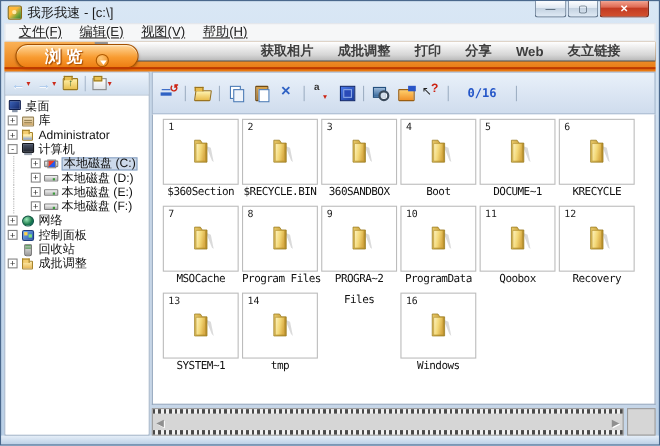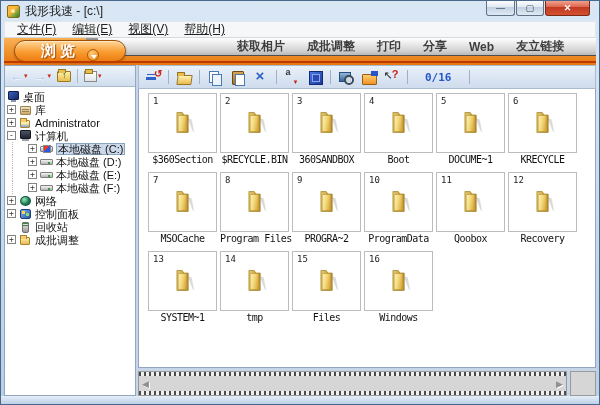--- a/index.html
+++ b/index.html
@@ -92,21 +92,21 @@
         background:radial-gradient(circle at 35% 30%,#9ae8b8,#1a7a4a 60%,#0a5a8a); border:1px solid #155a46; }
   .ti-control-panel::before { content:""; position:absolute; inset:1px; border-radius:2px;
         background:linear-gradient(135deg,#7ab0f0,#2a55aa); border:1px solid #1f3e7e; }
   .ti-control-panel::after { content:""; position:absolute; left:3px; top:3px; width:3px; height:3px; background:#ffd24a; box-shadow:4px 2px 0 #7ae07a; }
   .ti-recycle-bin::before { content:""; position:absolute; top:1px; left:3px; right:3px; bottom:0;
         background:linear-gradient(#ececec,#9a9a9a); border:1px solid #6e6e6e; border-radius:1px 1px 2px 2px; }
   .ti-recycle-bin::after { content:""; position:absolute; top:2px; left:4px; right:4px; height:1px; background:#3a8a3a; box-shadow:0 2px 0 #3a8a3a; }
 
   
   .main { flex:1; display:flex; flex-direction:column; margin-left:2px; min-width:0; }
-  .maintb { height:24px; flex:none; background:linear-gradient(180deg,#e9f1fa,#cfdced); border:1px solid #aabbcf;
+  .maintb { height:39px; flex:none; background:linear-gradient(180deg,#e9f1fa,#cfdced); border:1px solid #aabbcf;
             display:flex; align-items:center; padding:0 4px; gap:3px; }
   .tbtn { height:17px; min-width:20px; display:flex; align-items:center; justify-content:center; }
   .tb-sep { width:1px; height:14px; background:#9fb0c4; margin:0 2px; flex:none; }
   .counter { color:#2456c8; font-weight:bold; font-size:11px; padding:0 12px; font-family:"DejaVu Sans Mono",monospace; }
 
   .tbi { width:17px; height:15px; position:relative; display:inline-block; }
   .tbi-thumbnail-size::before { content:""; position:absolute; left:1px; top:7px; width:10px; height:3px; background:#2f62c4;
         box-shadow:0 -4px 0 -1px #2f62c4; }
   .tbi-thumbnail-size::after { content:"↺"; position:absolute; right:-1px; top:-2px; color:#cc2211; font-weight:bold; font-size:10px; }
   .tbi-open-folder::before { content:""; position:absolute; left:1px; top:5px; width:13px; height:8px;
@@ -455,26 +455,20 @@
             <div class="thumb">
               <div class="thumb-box">
                 <span class="thumb-num">14</span>
                 <svg class="cellfolder" viewBox="0 0 30 28">
                   <use href="#folder-glyph" xlink:href="#folder-glyph"></use>
                 </svg>
               </div>
               <div class="thumb-label">tmp</div>
             </div>
             <div class="thumb">
-              <div class="thumb-box">
-                <span class="thumb-num">15</span>
-                <svg class="cellfolder" viewBox="0 0 30 28">
-                  <use href="#folder-glyph" xlink:href="#folder-glyph"></use>
-                </svg>
-              </div>
               <div class="thumb-label">Files</div>
             </div>
             <div class="thumb">
               <div class="thumb-box">
                 <span class="thumb-num">16</span>
                 <svg class="cellfolder" viewBox="0 0 30 28">
                   <use href="#folder-glyph" xlink:href="#folder-glyph"></use>
                 </svg>
               </div>
               <div class="thumb-label">Windows</div>

